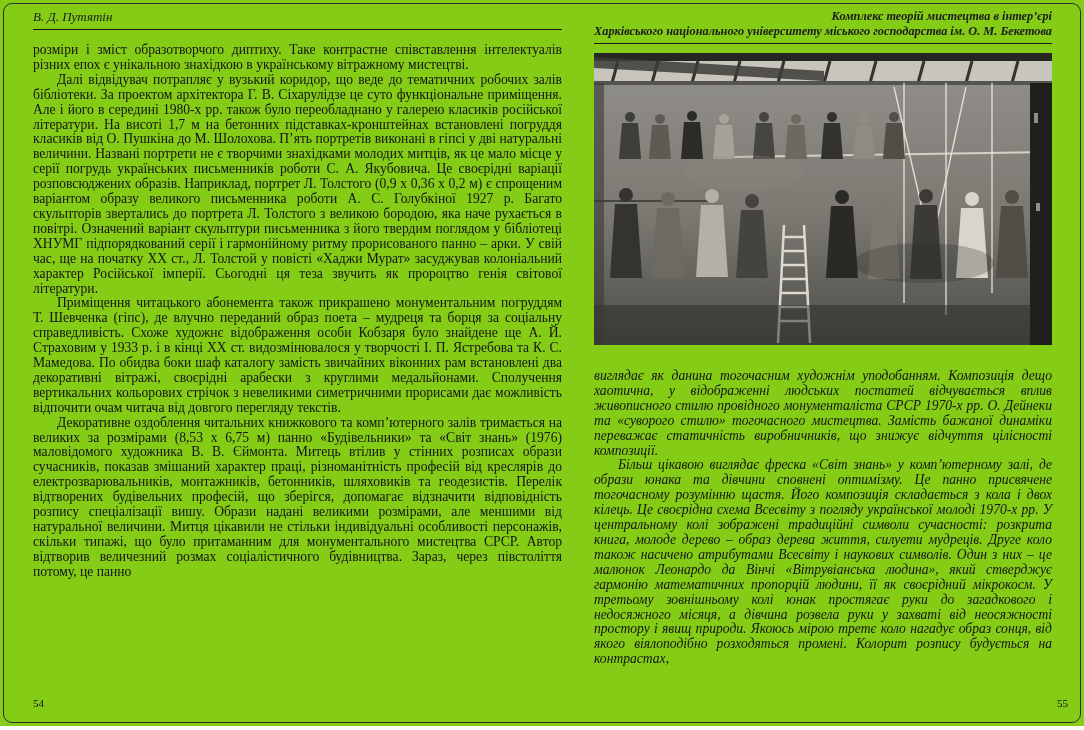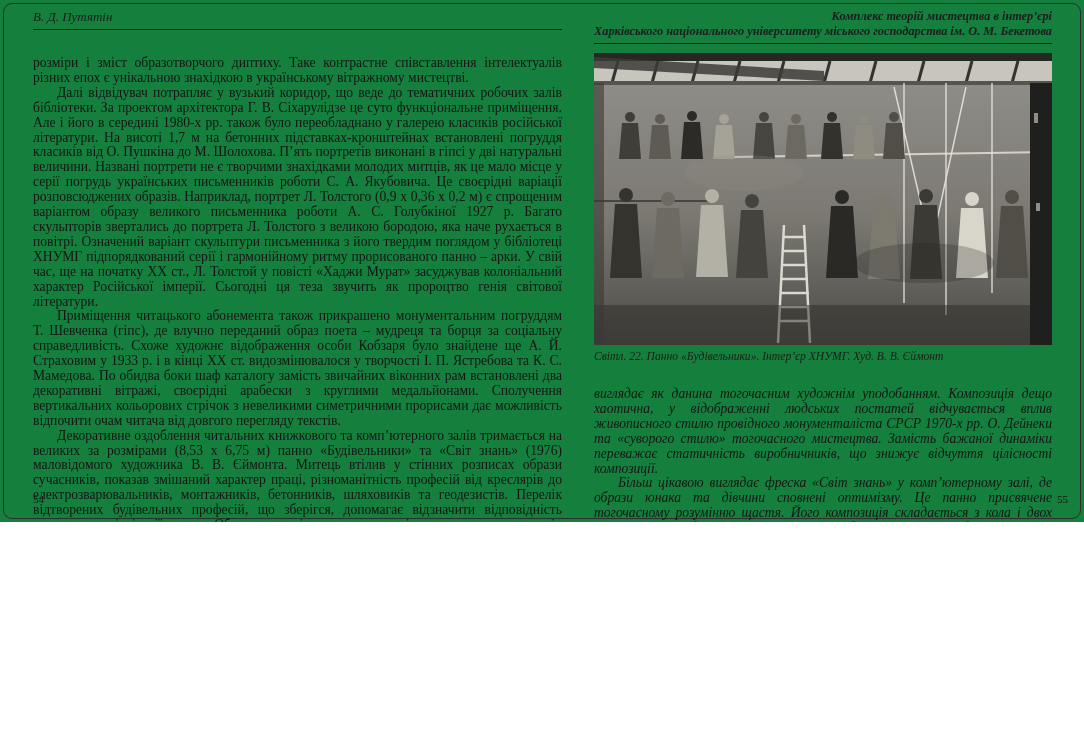--- a/index.html
+++ b/index.html
@@ -4,22 +4,22 @@
 <style>
   html, body {
     margin: 0;
     padding: 0;
     background: #ffffff;
     font-family: "Liberation Serif", "DejaVu Serif", serif;
   }
   .canvas {
     position: relative;
     width: 1084px;
-    height: 522px;
-    background: #15803d;
+    height: 726px;
+    background: #84cc16;
     overflow: hidden;
   }
   .sheet-border {
     position: absolute;
     inset: 3px;
     border: 1.5px solid #2e2e2e;
     border-radius: 9px;
     pointer-events: none;
   }
   .page {
@@ -37,21 +37,21 @@
     padding-bottom: 4px;
   }
   .running-header.right {
     text-align: right;
     font-size: 12.3px;
     line-height: 1.22;
     font-weight: bold;
   }
 
   .body-text {
-    margin-top: 26px;
+    margin-top: 13px;
     font-size: 13.6px;
     line-height: 14.9px;
     color: #141414;
     text-align: justify;
   }
   .body-text p {
     margin: 0;
     text-indent: 24px;
   }
   .body-text p.noindent { text-indent: 0; }
@@ -237,21 +237,20 @@
         </g>
 
         <rect x="0" y="252" width="458" height="40" fill="#2c2b28" opacity="0.5"></rect>
         <rect x="436" y="30" width="22" height="262" fill="#1f1f1d"></rect>
         <rect x="440" y="60" width="4" height="10" fill="#8f8d84"></rect>
         <rect x="442" y="150" width="4" height="8" fill="#8f8d84"></rect>
         <rect x="0" y="30" width="10" height="262" fill="#3a3936" opacity="0.6"></rect>
         <ellipse cx="150" cy="120" rx="60" ry="18" fill="#8f8d84" opacity="0.25"></ellipse>
         <ellipse cx="330" cy="210" rx="70" ry="20" fill="#23221f" opacity="0.25"></ellipse>
       </svg>
-      <div class="figure-caption">Світл. 22. Панно «Будівельники». Інтер’єр ХНУМГ. Худ. В. В. Єймонт</div>
     </div>
 
     <div class="body-text" style="margin-top:24px;font-style:italic;">
       <p class="noindent">виглядає як данина тогочасним художнім уподобанням. Композиція дещо хаотична, у відображенні людських постатей відчувається вплив живописного стилю провідного монументаліста СРСР 1970-х рр. О. Дейнеки та «суворого стилю» тогочасного мистецтва. Замість бажаної динаміки переважає статичність виробничників, що знижує відчуття цілісності композиції.</p>
       <p>Більш цікавою виглядає фреска «Світ знань» у комп’ютерному залі, де образи юнака та дівчини сповнені оптимізму. Це панно присвячене тогочасному розумінню щастя. Його композиція складається з кола і двох кілець. Це своєрідна схема Всесвіту з погляду української молоді 1970-х рр. У центральному колі зображені традиційні символи сучасності: розкрита книга, молоде дерево – образ дерева життя, силуети мудреців. Друге коло також насичено атрибутами Всесвіту і наукових символів. Один з них – це малюнок Леонардо да Вінчі «Вітрувіанська людина», який стверджує гармонію математичних пропорцій людини, її як своєрідний мікрокосм. У третьому зовнішньому колі юнак простягає руки до загадкового і недосяжного місяця, а дівчина розвела руки у захваті від неосяжності простору і явищ природи. Якоюсь мірою третє коло нагадує образ сонця, від якого віялоподібно розходяться промені. Колорит розпису будується на контрастах,</p>
     </div>
   </div>
   <div class="page-number pn-right">55</div>
 </div>
 

